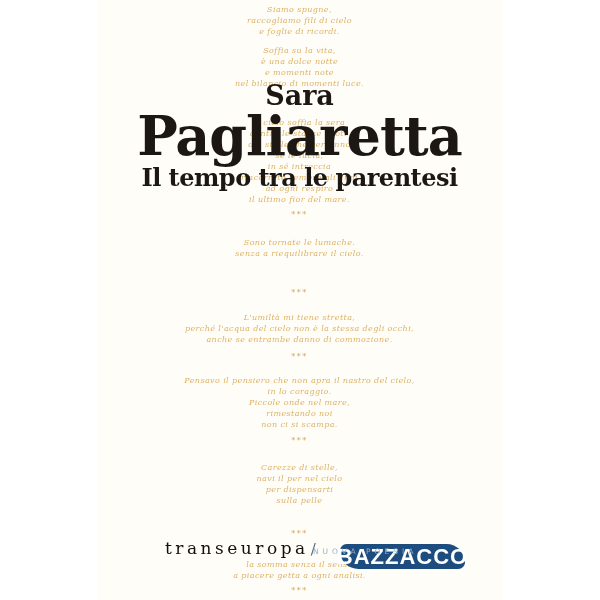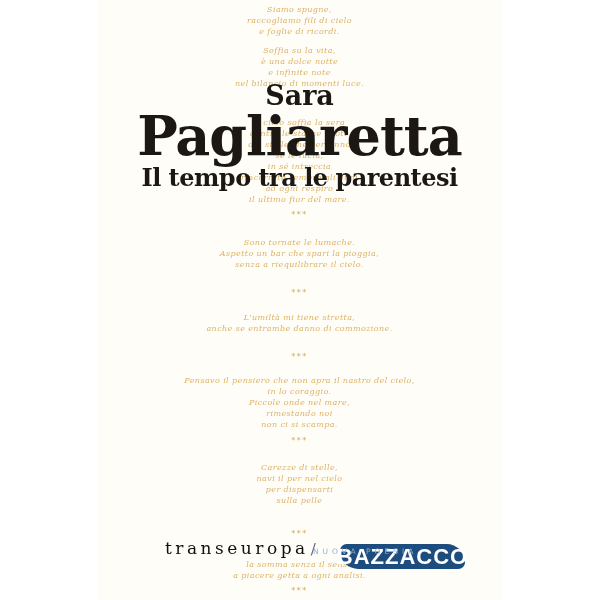--- a/index.html
+++ b/index.html
@@ -66,42 +66,42 @@
 
     <div class="poem-layer">
         <div class="stanza" style="top: 4px;">
           <div class="poem-line">Siamo spugne,</div>
           <div class="poem-line">raccogliamo fili di cielo</div>
           <div class="poem-line">e foglie di ricordi.</div>
         </div>
         <div class="stanza" style="top: 45px;">
           <div class="poem-line">Soffia su la vita,</div>
           <div class="poem-line">è una dolce notte</div>
-          <div class="poem-line">e infinite note</div>
+          <div class="poem-line">e momenti note</div>
           <div class="poem-line">nel bilancio di momenti luce.</div>
         </div>
         <div class="stanza" style="top: 117px;">
           <div class="poem-line">Il cielo soffia la sera</div>
           <div class="poem-line">dentro le stanze vuote</div>
           <div class="poem-line">dei stelle che verranno</div>
           <div class="poem-line">se le lucia,</div>
           <div class="poem-line">in sé intreccia</div>
           <div class="poem-line">rincorrete sempre gli anni</div>
           <div class="poem-line">ad ogni respiro</div>
           <div class="poem-line">il ultimo fior del mare.</div>
         </div>
         <div class="poem-sep" style="top: 211px;">***</div>
         <div class="stanza" style="top: 237px;">
           <div class="poem-line">Sono tornate le lumache.</div>
-          <div class="poem-line">Aspetto un bar che spari la pioggia,</div>
           <div class="poem-line">senza a riequilibrare il cielo.</div>
         </div>
         <div class="poem-sep" style="top: 289px;">***</div>
         <div class="stanza" style="top: 312px;">
           <div class="poem-line">L'umiltà mi tiene stretta,</div>
+          <div class="poem-line">perché l'acqua del cielo non è la stessa degli occhi,</div>
           <div class="poem-line">anche se entrambe danno di commozione.</div>
         </div>
         <div class="poem-sep" style="top: 353px;">***</div>
         <div class="stanza" style="top: 375px;">
           <div class="poem-line">Pensavo il pensiero che non apra il nastro del cielo,</div>
           <div class="poem-line">in lo coraggio.</div>
           <div class="poem-line">Piccole onde nel mare,</div>
           <div class="poem-line">rimestando noi</div>
           <div class="poem-line">non ci si scampa.</div>
         </div>

